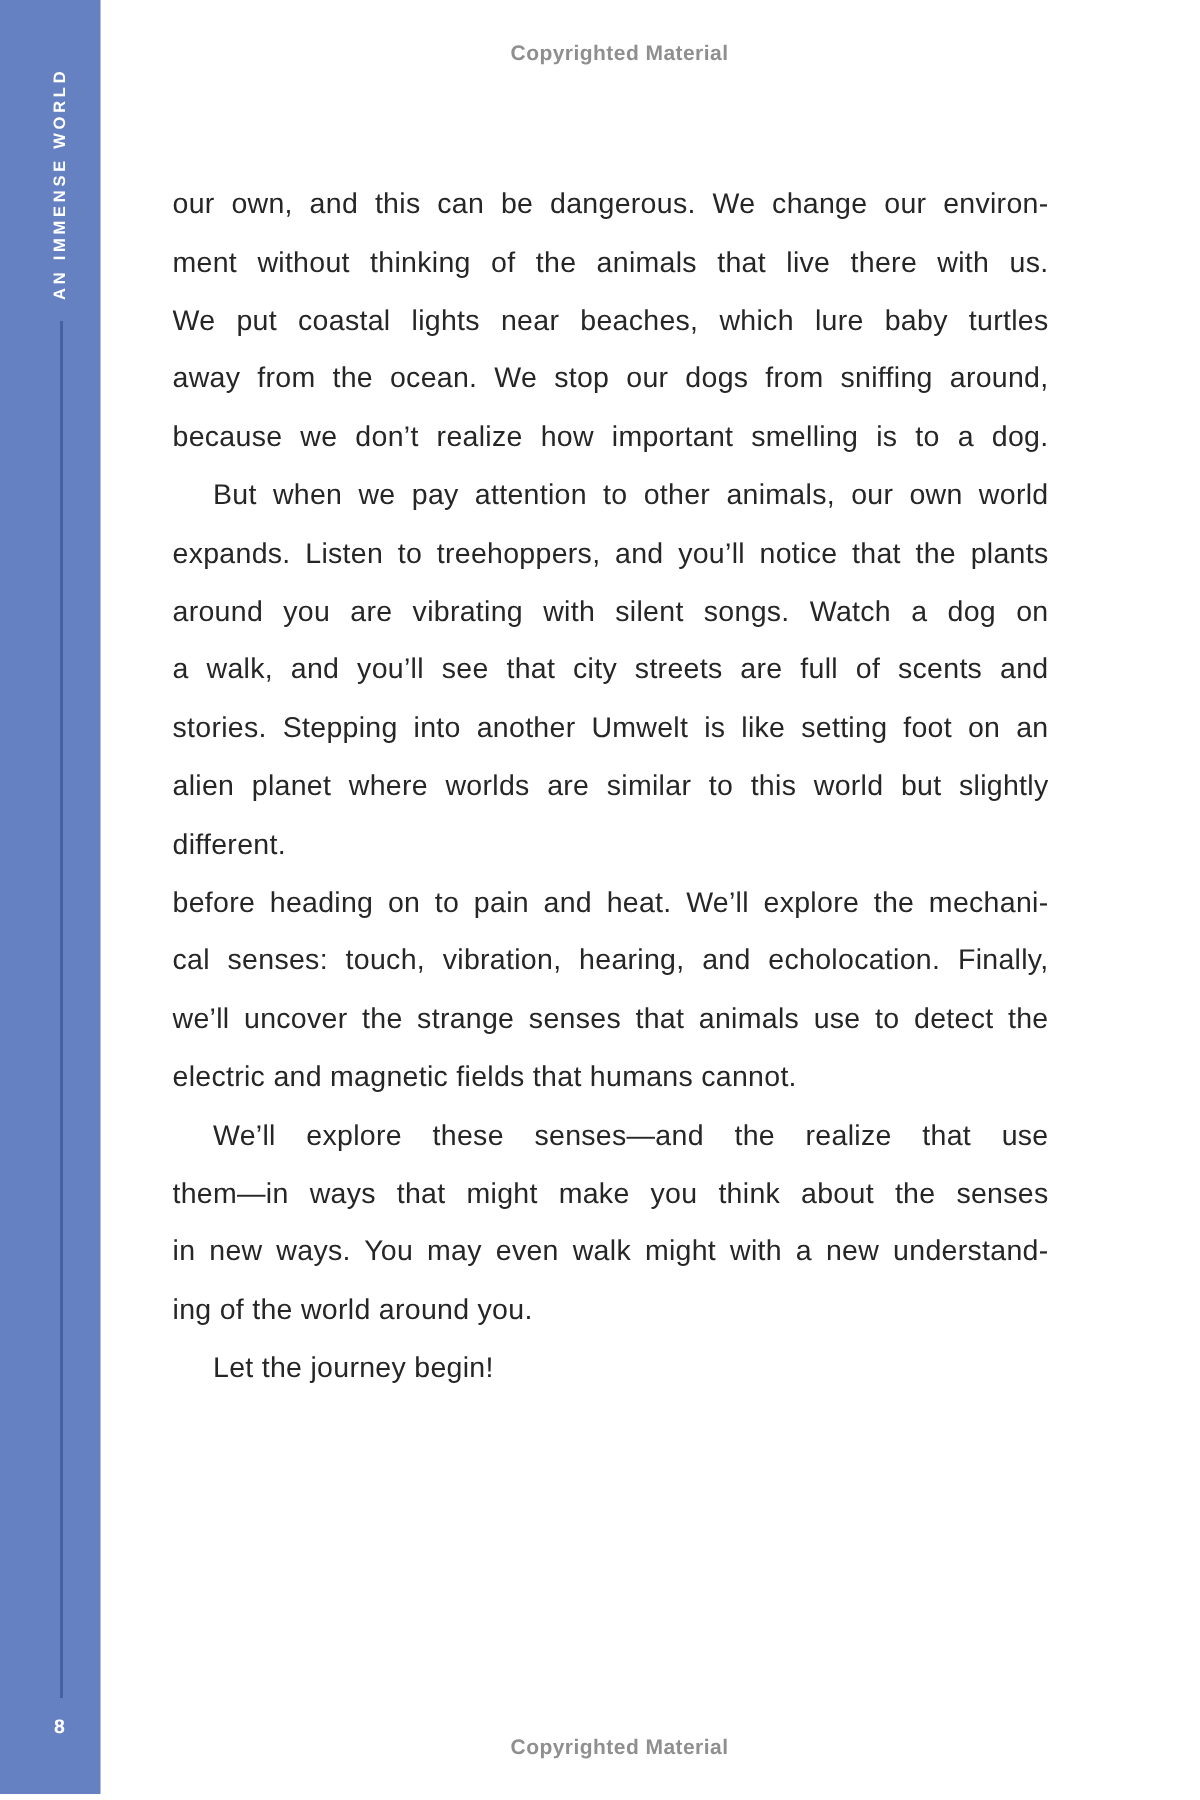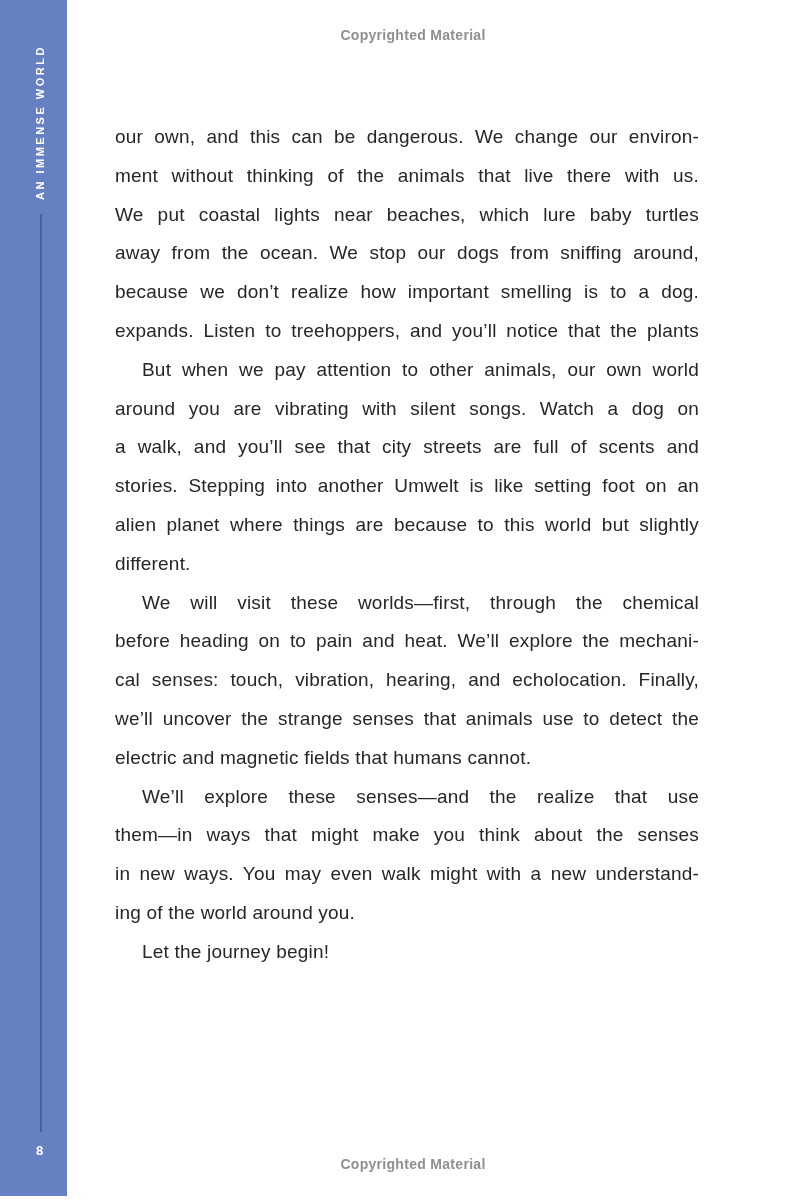--- a/index.html
+++ b/index.html
@@ -107,28 +107,27 @@
   <span class="page-number">8</span>
 
   <div class="notice top">Copyrighted Material</div>
 
   <div class="body-text" id="body-text">
       <div class="line">our own, and this can be dangerous. We change our environ-</div>
       <div class="line">ment without thinking of the animals that live there with us.</div>
       <div class="line">We put coastal lights near beaches, which lure baby turtles</div>
       <div class="line">away from the ocean. We stop our dogs from sniffing around,</div>
       <div class="line">because we don’t realize how important smelling is to a dog.</div>
+      <div class="line indent">But when we pay attention to other animals, our own world</div>
       <div class="line">expands. Listen to treehoppers, and you’ll notice that the plants</div>
-      <div class="line indent">But when we pay attention to other animals, our own world</div>
       <div class="line">around you are vibrating with silent songs. Watch a dog on</div>
       <div class="line">a walk, and you’ll see that city streets are full of scents and</div>
       <div class="line">stories. Stepping into another Umwelt is like setting foot on an</div>
-      <div class="line">alien planet where things are because to this world but slightly</div>
+      <div class="line">alien planet where worlds are similar to this world but slightly</div>
       <div class="line short">different.</div>
-      <div class="line indent">We will visit these worlds—first, through the chemical</div>
       <div class="line">before heading on to pain and heat. We’ll explore the mechani-</div>
       <div class="line">cal senses: touch, vibration, hearing, and echolocation. Finally,</div>
       <div class="line">we’ll uncover the strange senses that animals use to detect the</div>
       <div class="line short">electric and magnetic fields that humans cannot.</div>
       <div class="line indent">We’ll explore these senses—and the realize that use</div>
       <div class="line">them—in ways that might make you think about the senses</div>
       <div class="line">in new ways. You may even walk might with a new understand-</div>
       <div class="line short">ing of the world around you.</div>
       <div class="line indent short">Let the journey begin!</div>
     </div>

